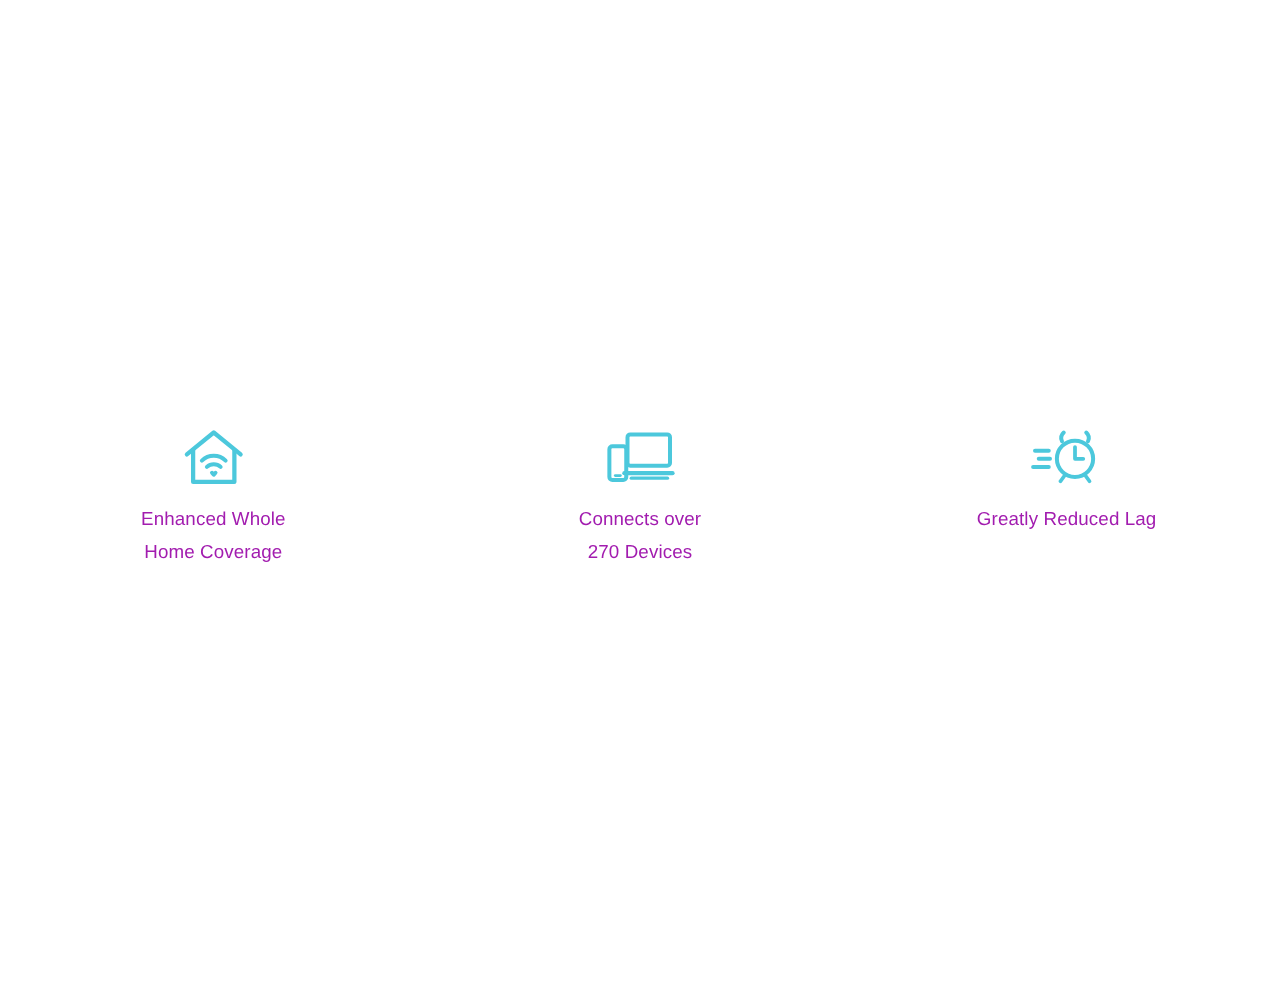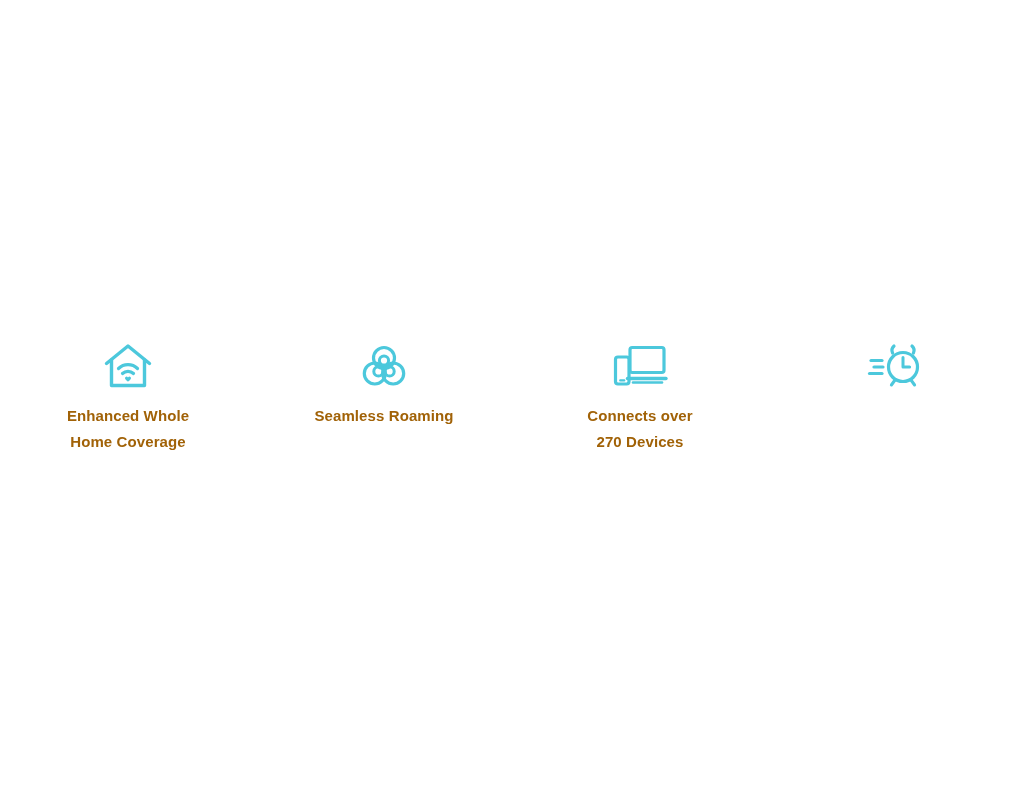--- a/index.html
+++ b/index.html
@@ -46,24 +46,24 @@
   }
 
   .feature-icon svg {
     display: block;
     overflow: visible;
   }
 
   .feature-label {
     font-size: 15px;
     line-height: 26px;
-    color: #a16207;
+    color: #a21caf;
     letter-spacing: 0.1px;
     white-space: pre-line;
-    font-weight: 700;
+    font-weight: 400;
   }
 </style>
 </head>
 <body>
 
 <div class="feature-strip">
 
   <div class="feature-item">
     <div class="feature-icon">
       <svg width="50" height="46" viewBox="0 0 50 46" fill="none" stroke="#4cc8dc" stroke-width="3.4" stroke-linecap="round" stroke-linejoin="round">
@@ -73,35 +73,20 @@
 
         <path d="M15.5 25.5 A13.5 13.5 0 0 1 34.5 25.5" stroke-width="3.2"></path>
         <path d="M19.5 30.5 A8 8 0 0 1 30.5 30.5" stroke-width="3.2"></path>
         <path d="M23.6 35.2 L25 36.8 L26.4 35.2" stroke-width="3.2"></path>
       </svg>
     </div>
     <div class="feature-label">Enhanced Whole
 Home Coverage</div>
   </div>
 
-  <div class="feature-item">
-    <div class="feature-icon">
-      <svg width="48" height="46" viewBox="0 0 48 46" fill="none" stroke="#4cc8dc" stroke-width="3.2" stroke-linecap="round" stroke-linejoin="round">
-
-        <circle cx="24" cy="15" r="10.5"></circle>
-        <circle cx="14.8" cy="30.5" r="10.5"></circle>
-        <circle cx="33.2" cy="30.5" r="10.5"></circle>
-
-        <circle cx="24" cy="17.5" r="4.6" stroke-width="3"></circle>
-        <circle cx="18.4" cy="28.4" r="4.6" stroke-width="3"></circle>
-        <circle cx="29.6" cy="28.4" r="4.6" stroke-width="3"></circle>
-      </svg>
-    </div>
-    <div class="feature-label">Seamless Roaming</div>
-  </div>
 
   <div class="feature-item">
     <div class="feature-icon">
       <svg width="54" height="44" viewBox="0 0 54 44" fill="none" stroke="#4cc8dc" stroke-width="3.2" stroke-linecap="round" stroke-linejoin="round">
 
         <rect x="17" y="3.5" width="34" height="25" rx="2.2"></rect>
 
         <path d="M14.5 34.5 L53 34.5" stroke-width="3.4"></path>
         <path d="M20 38.5 L49 38.5" stroke-width="2.6"></path>
 
@@ -126,15 +111,16 @@
         <path d="M45.4 10.0 A6 6 0 0 0 44.0 3.0" stroke-width="3.2"></path>
 
         <path d="M27.0 37.0 L23.4 42.0" stroke-width="3"></path>
         <path d="M43.0 37.0 L46.6 42.0" stroke-width="3"></path>
 
         <path d="M3.0 17.5 L14.0 17.5" stroke-width="3.2"></path>
         <path d="M6.0 24.0 L15.0 24.0" stroke-width="3.2"></path>
         <path d="M1.5 30.5 L14.0 30.5" stroke-width="3.2"></path>
       </svg>
     </div>
+    <div class="feature-label">Greatly Reduced Lag</div>
   </div>
 
 </div>
 
 </body></html>

